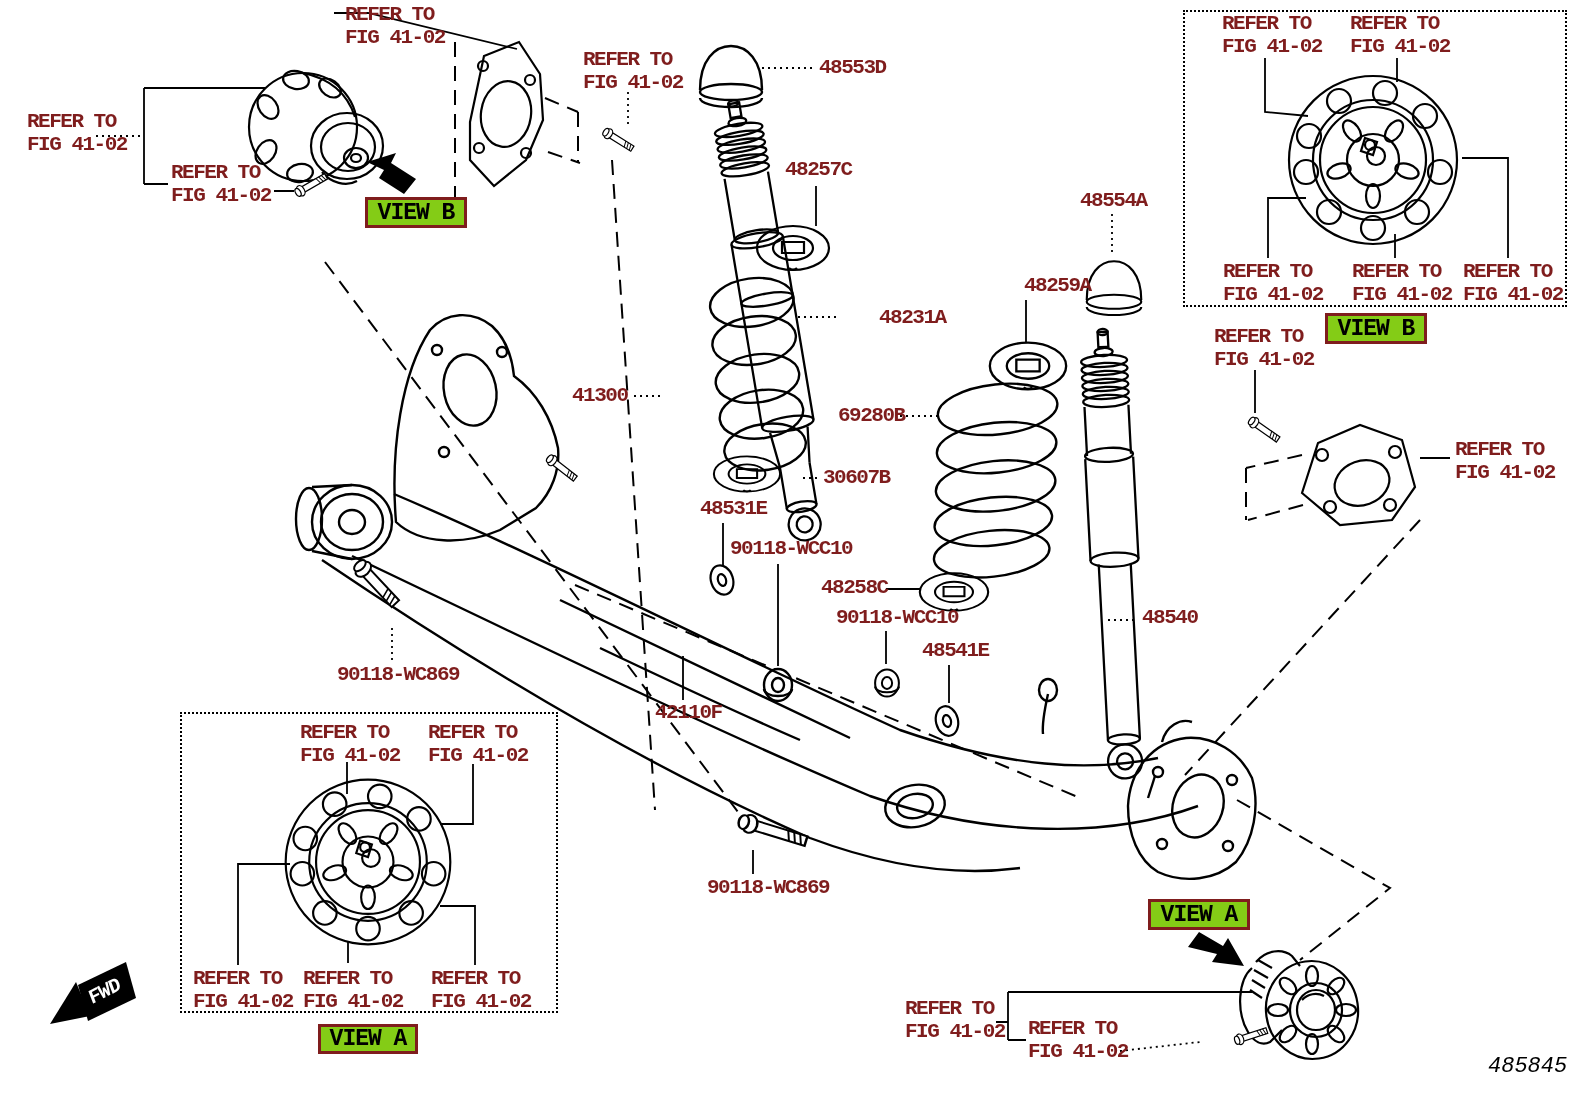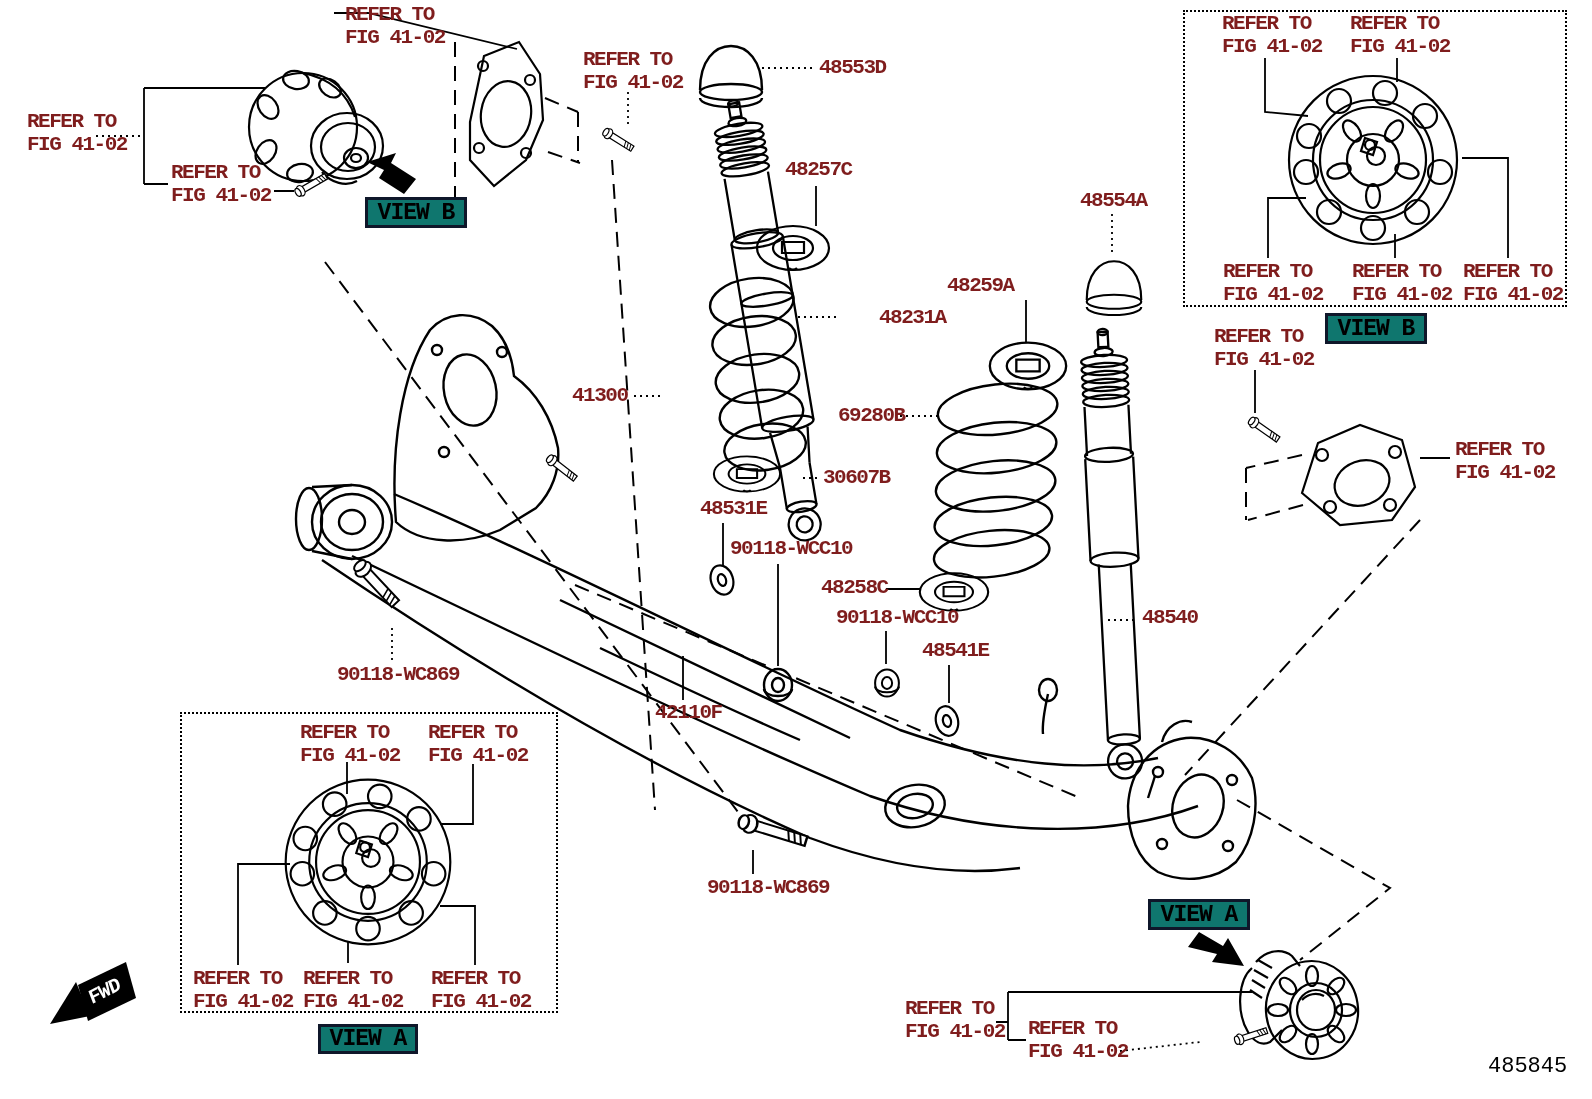--- a/index.html
+++ b/index.html
@@ -1,22 +1,22 @@
 <!DOCTYPE html>
 <html><head>
 <meta charset="utf-8">
 <style>
   html,body{margin:0;padding:0;background:#fff;}
   .stage{position:relative;width:1592px;height:1099px;background:#ffffff;overflow:hidden;
          font-family:"Liberation Mono","DejaVu Sans Mono",monospace;color:#000;}
   svg.art{position:absolute;left:0;top:0;z-index:1;}
   .lbl{position:absolute;z-index:3;font-weight:bold;font-size:21px;line-height:23px;
        letter-spacing:-1.5px;white-space:pre-line;color:#7f1d1d;}
-  .thin{position:absolute;z-index:3;font-weight:normal;font-size:22px;letter-spacing:0;color:#000;}
-  .viewtag{position:absolute;z-index:3;border:3px solid #0f172a;background:#0f766e;display:flex;
+  .thin{position:absolute;z-index:3;font-weight:normal;font-size:22px;letter-spacing:0;color:#000;font-style:italic;}
+  .viewtag{position:absolute;z-index:3;border:3px solid #7f1d1d;background:#84cc16;display:flex;
            align-items:center;justify-content:center;font-weight:bold;font-size:23px;
            letter-spacing:-1px;}
   .detailbox{position:absolute;z-index:2;border:2px dotted #000;}
   .fwdlbl{position:absolute;z-index:4;color:#fff;font-weight:bold;font-size:20px;
           letter-spacing:-1px;transform:rotate(-27deg) skewX(-6deg);}
 </style>
 </head>
 <body>
 
 <div class="stage">
@@ -359,21 +359,21 @@
   <div class="lbl" style="left:431px;top:967px">REFER TO
 FIG 41-02</div>
   <div class="lbl" style="left:905px;top:997px">REFER TO
 FIG 41-02</div>
   <div class="lbl" style="left:1028px;top:1017px">REFER TO
 FIG 41-02</div>
 
   <div class="lbl" style="left:819px;top:56px">48553D</div>
   <div class="lbl" style="left:785px;top:158px">48257C</div>
   <div class="lbl" style="left:1080px;top:189px">48554A</div>
-  <div class="lbl" style="left:947px;top:274px">48259A</div>
+  <div class="lbl" style="left:1024px;top:274px">48259A</div>
   <div class="lbl" style="left:879px;top:306px">48231A</div>
   <div class="lbl" style="left:572px;top:384px">41300</div>
   <div class="lbl" style="left:838px;top:404px">69280B</div>
   <div class="lbl" style="left:823px;top:466px">30607B</div>
   <div class="lbl" style="left:700px;top:497px">48531E</div>
   <div class="lbl" style="left:730px;top:537px">90118-WCC10</div>
   <div class="lbl" style="left:821px;top:576px">48258C</div>
   <div class="lbl" style="left:836px;top:606px">90118-WCC10</div>
   <div class="lbl" style="left:1142px;top:606px">48540</div>
   <div class="lbl" style="left:922px;top:639px">48541E</div>

